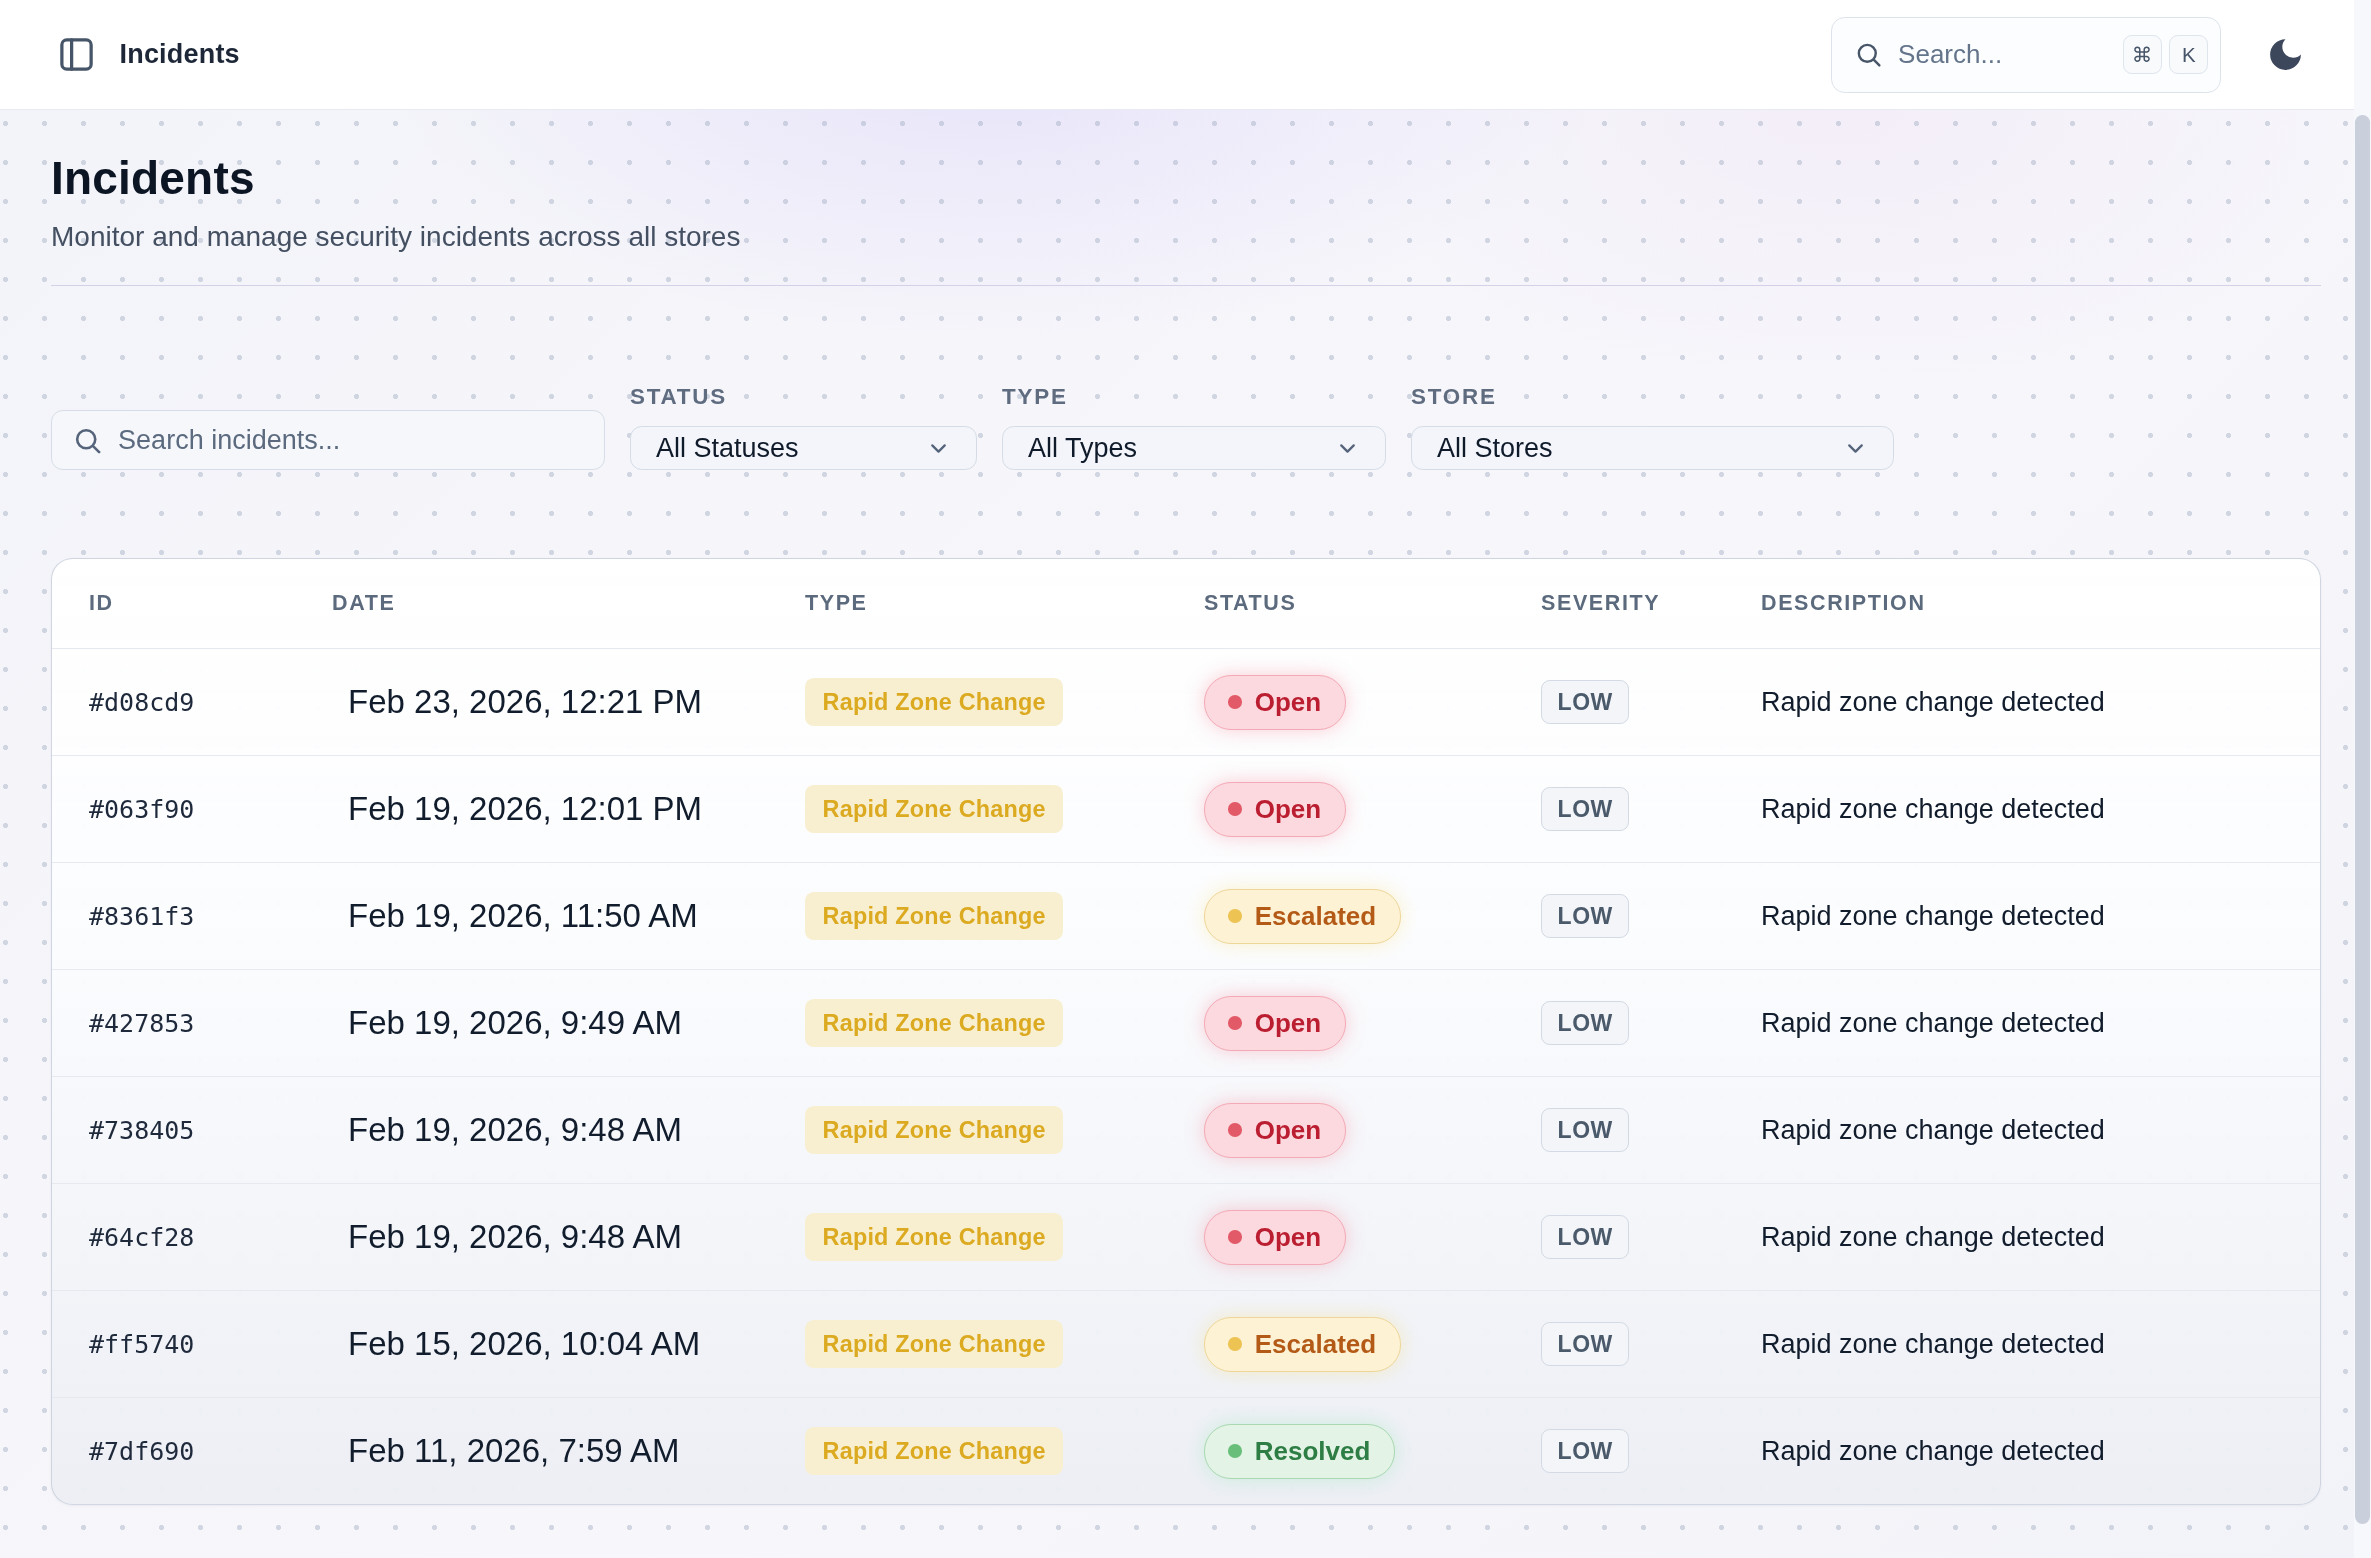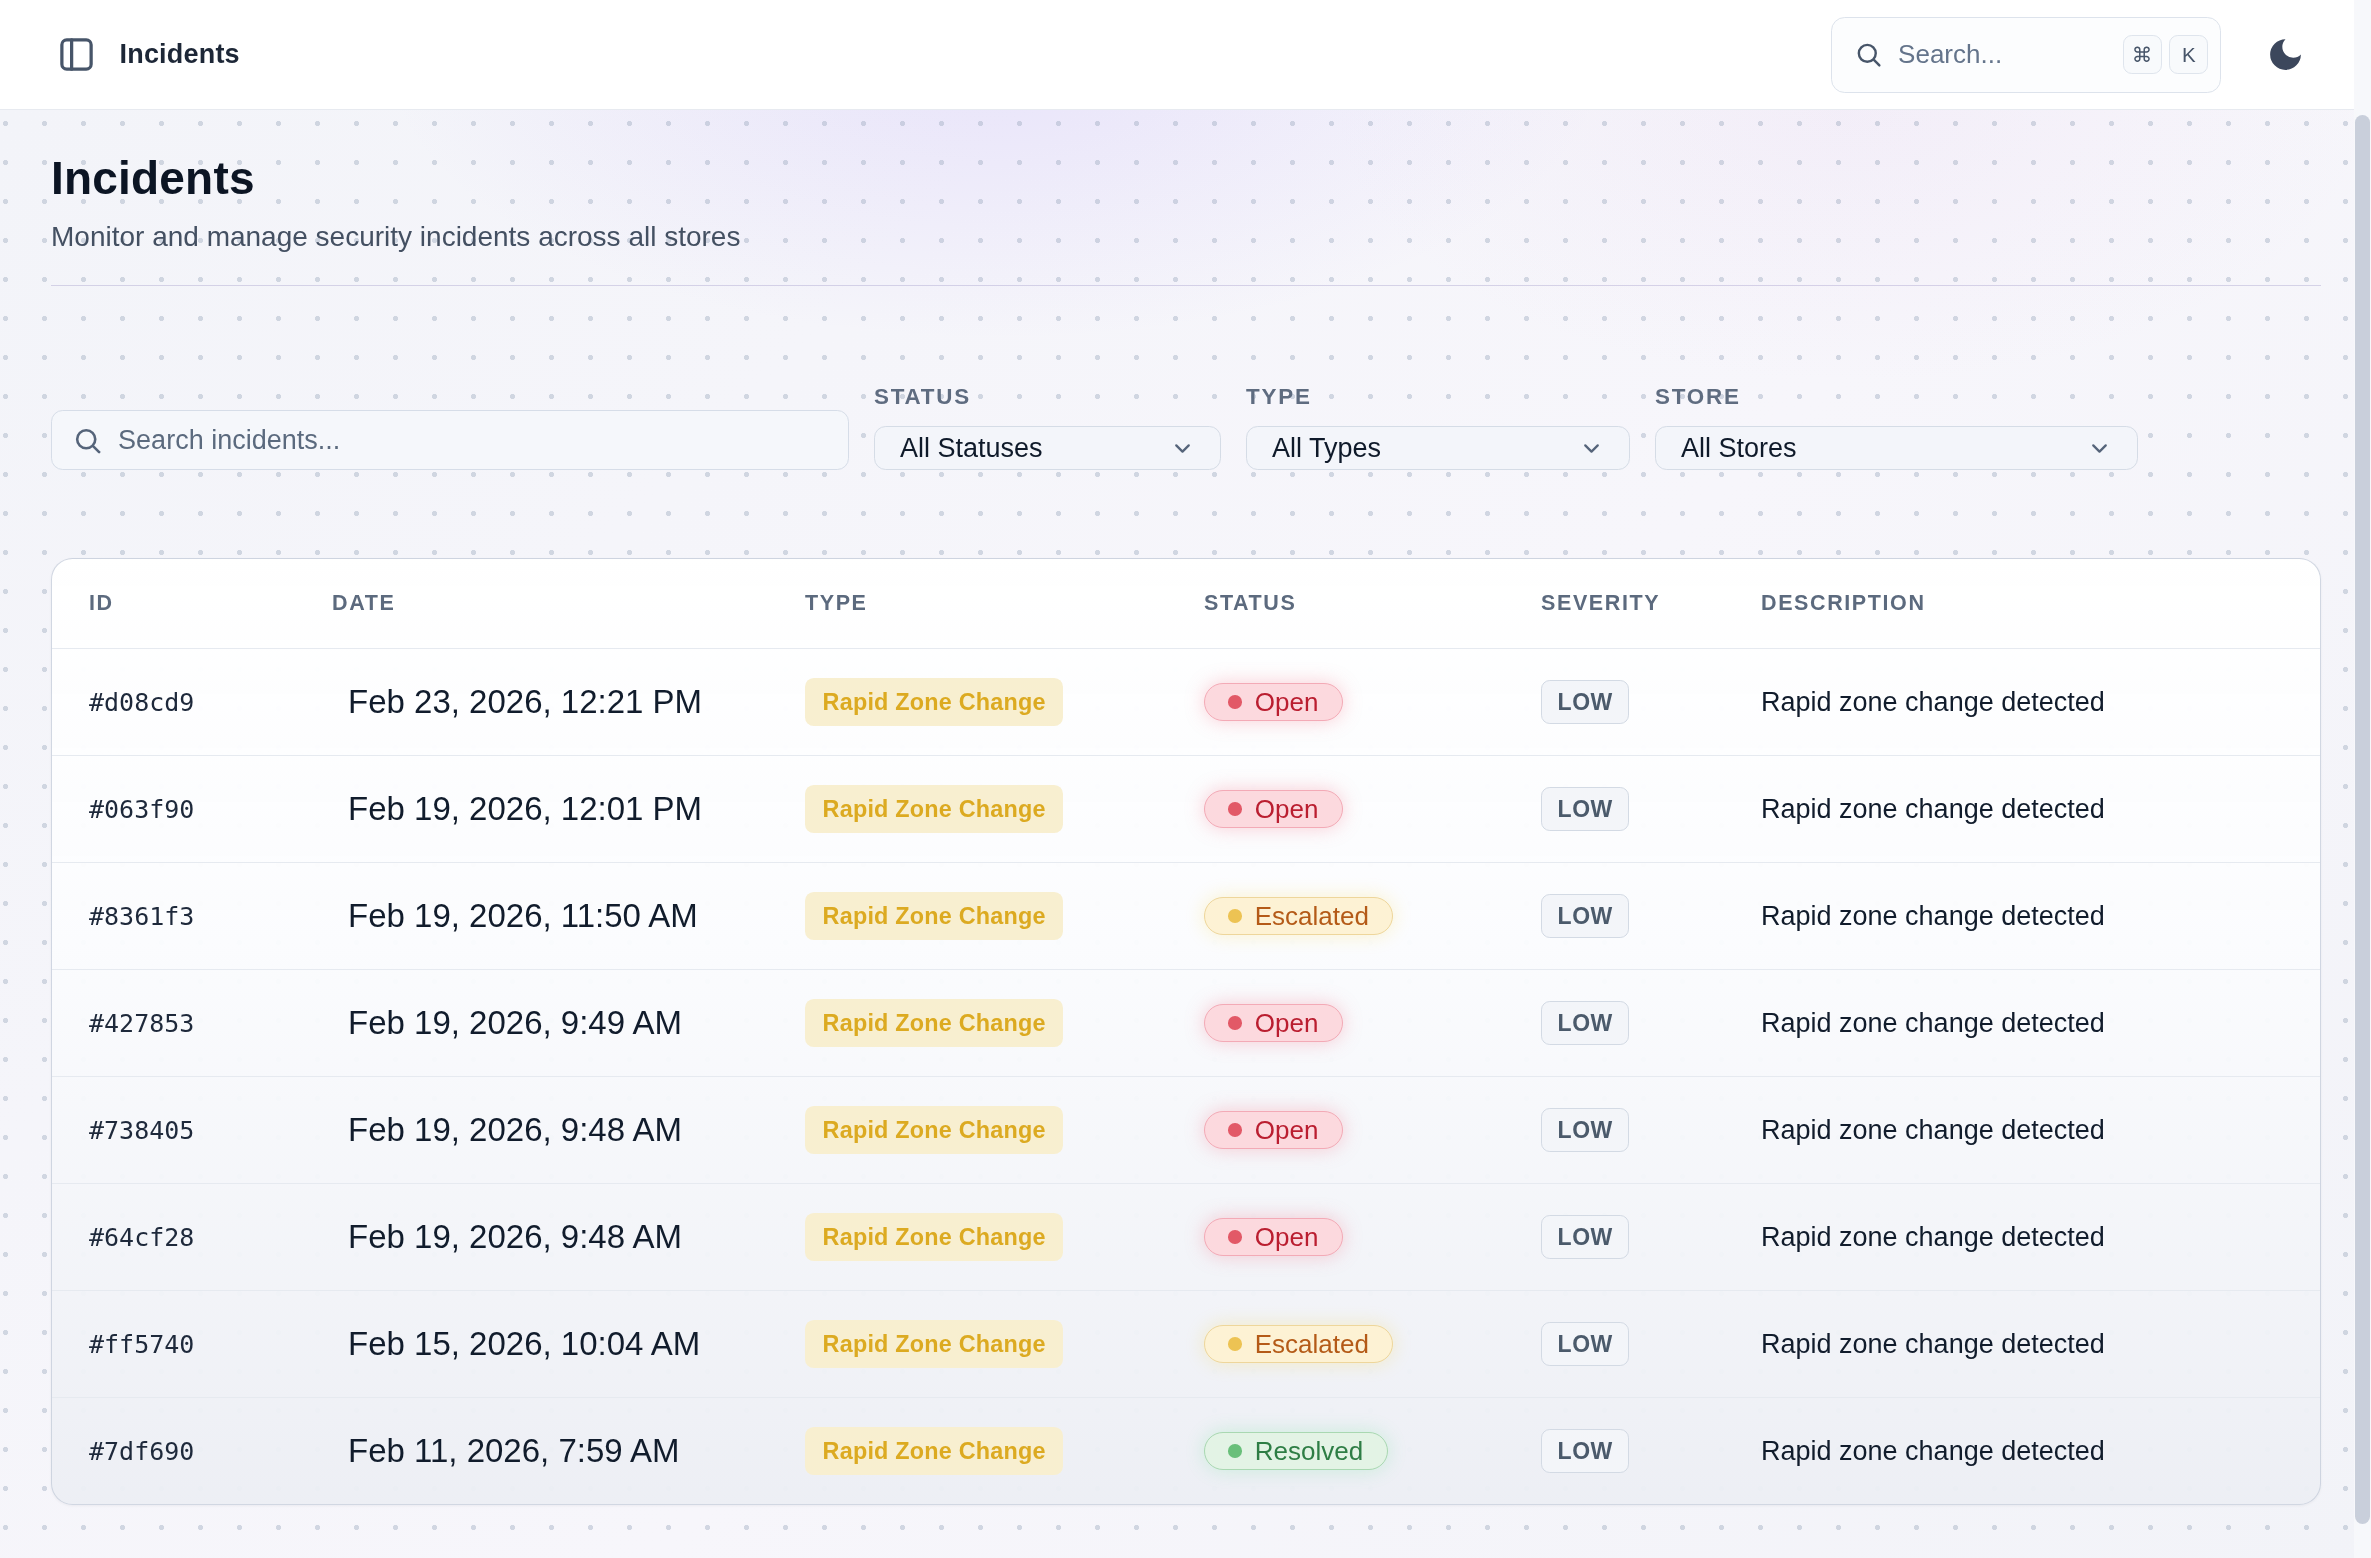--- a/index.html
+++ b/index.html
@@ -69,21 +69,21 @@
     background-size:39px 39px, auto, auto, auto;
     background-position:25px 33px, 0 0, 0 0, 0 0;
   }
   .page-title { font-size:46px; font-weight:800; color:#0c1524; letter-spacing:0.2px; }
   .page-subtitle { margin-top:15.6px; font-size:28px; color:#445062; }
   .divider { margin-top:32px; border:none; border-top:1.5px solid rgba(160,152,200,0.38); }
 
   
   .filters { margin-top:98px; display:flex; align-items:flex-end; gap:25px; }
   .filter-search {
-    width:798px; height:60px;
+    width:554px; height:60px;
     border:1px solid #d6dde8; border-radius:11.7px;
     background:#f5f7fb;
     display:flex; align-items:center; padding:0 19.5px;
   }
   .filter-search input {
     flex:1; border:none; outline:none; background:transparent;
     font-family:"Liberation Sans", sans-serif;
     font-size:27px; color:#1e293b; margin-left:15.6px;
   }
   .filter-search input::placeholder { color:#5b6a7e; }
@@ -130,22 +130,22 @@
 
   .type-badge {
     display:inline-block;
     background:#f8efd0; color:#dcaa21;
     font-size:23.4px; font-weight:700;
     padding:10.7px 17.6px; border-radius:8.8px;
     letter-spacing:0.2px;
   }
   .status-badge {
     display:inline-flex; align-items:center; gap:12.7px;
-    height:38px; padding:0 23.4px; border-radius:27px;
-    font-size:26px; font-weight:400;
+    height:55px; padding:0 23.4px; border-radius:27px;
+    font-size:26px; font-weight:700;
     border:1.5px solid transparent;
   }
   .status-badge .dot { width:13.7px; height:13.7px; border-radius:50%; }
   .status-open {
     background:#fcd9de; border-color:#f3aab6; color:#ba1e30;
     box-shadow:0 0 19.5px rgba(244,114,134,0.35);
   }
   .status-open .dot { background:#e25967; }
   .status-escalated {
     background:#fdf2d4; border-color:#eed69b; color:#b45a17;

